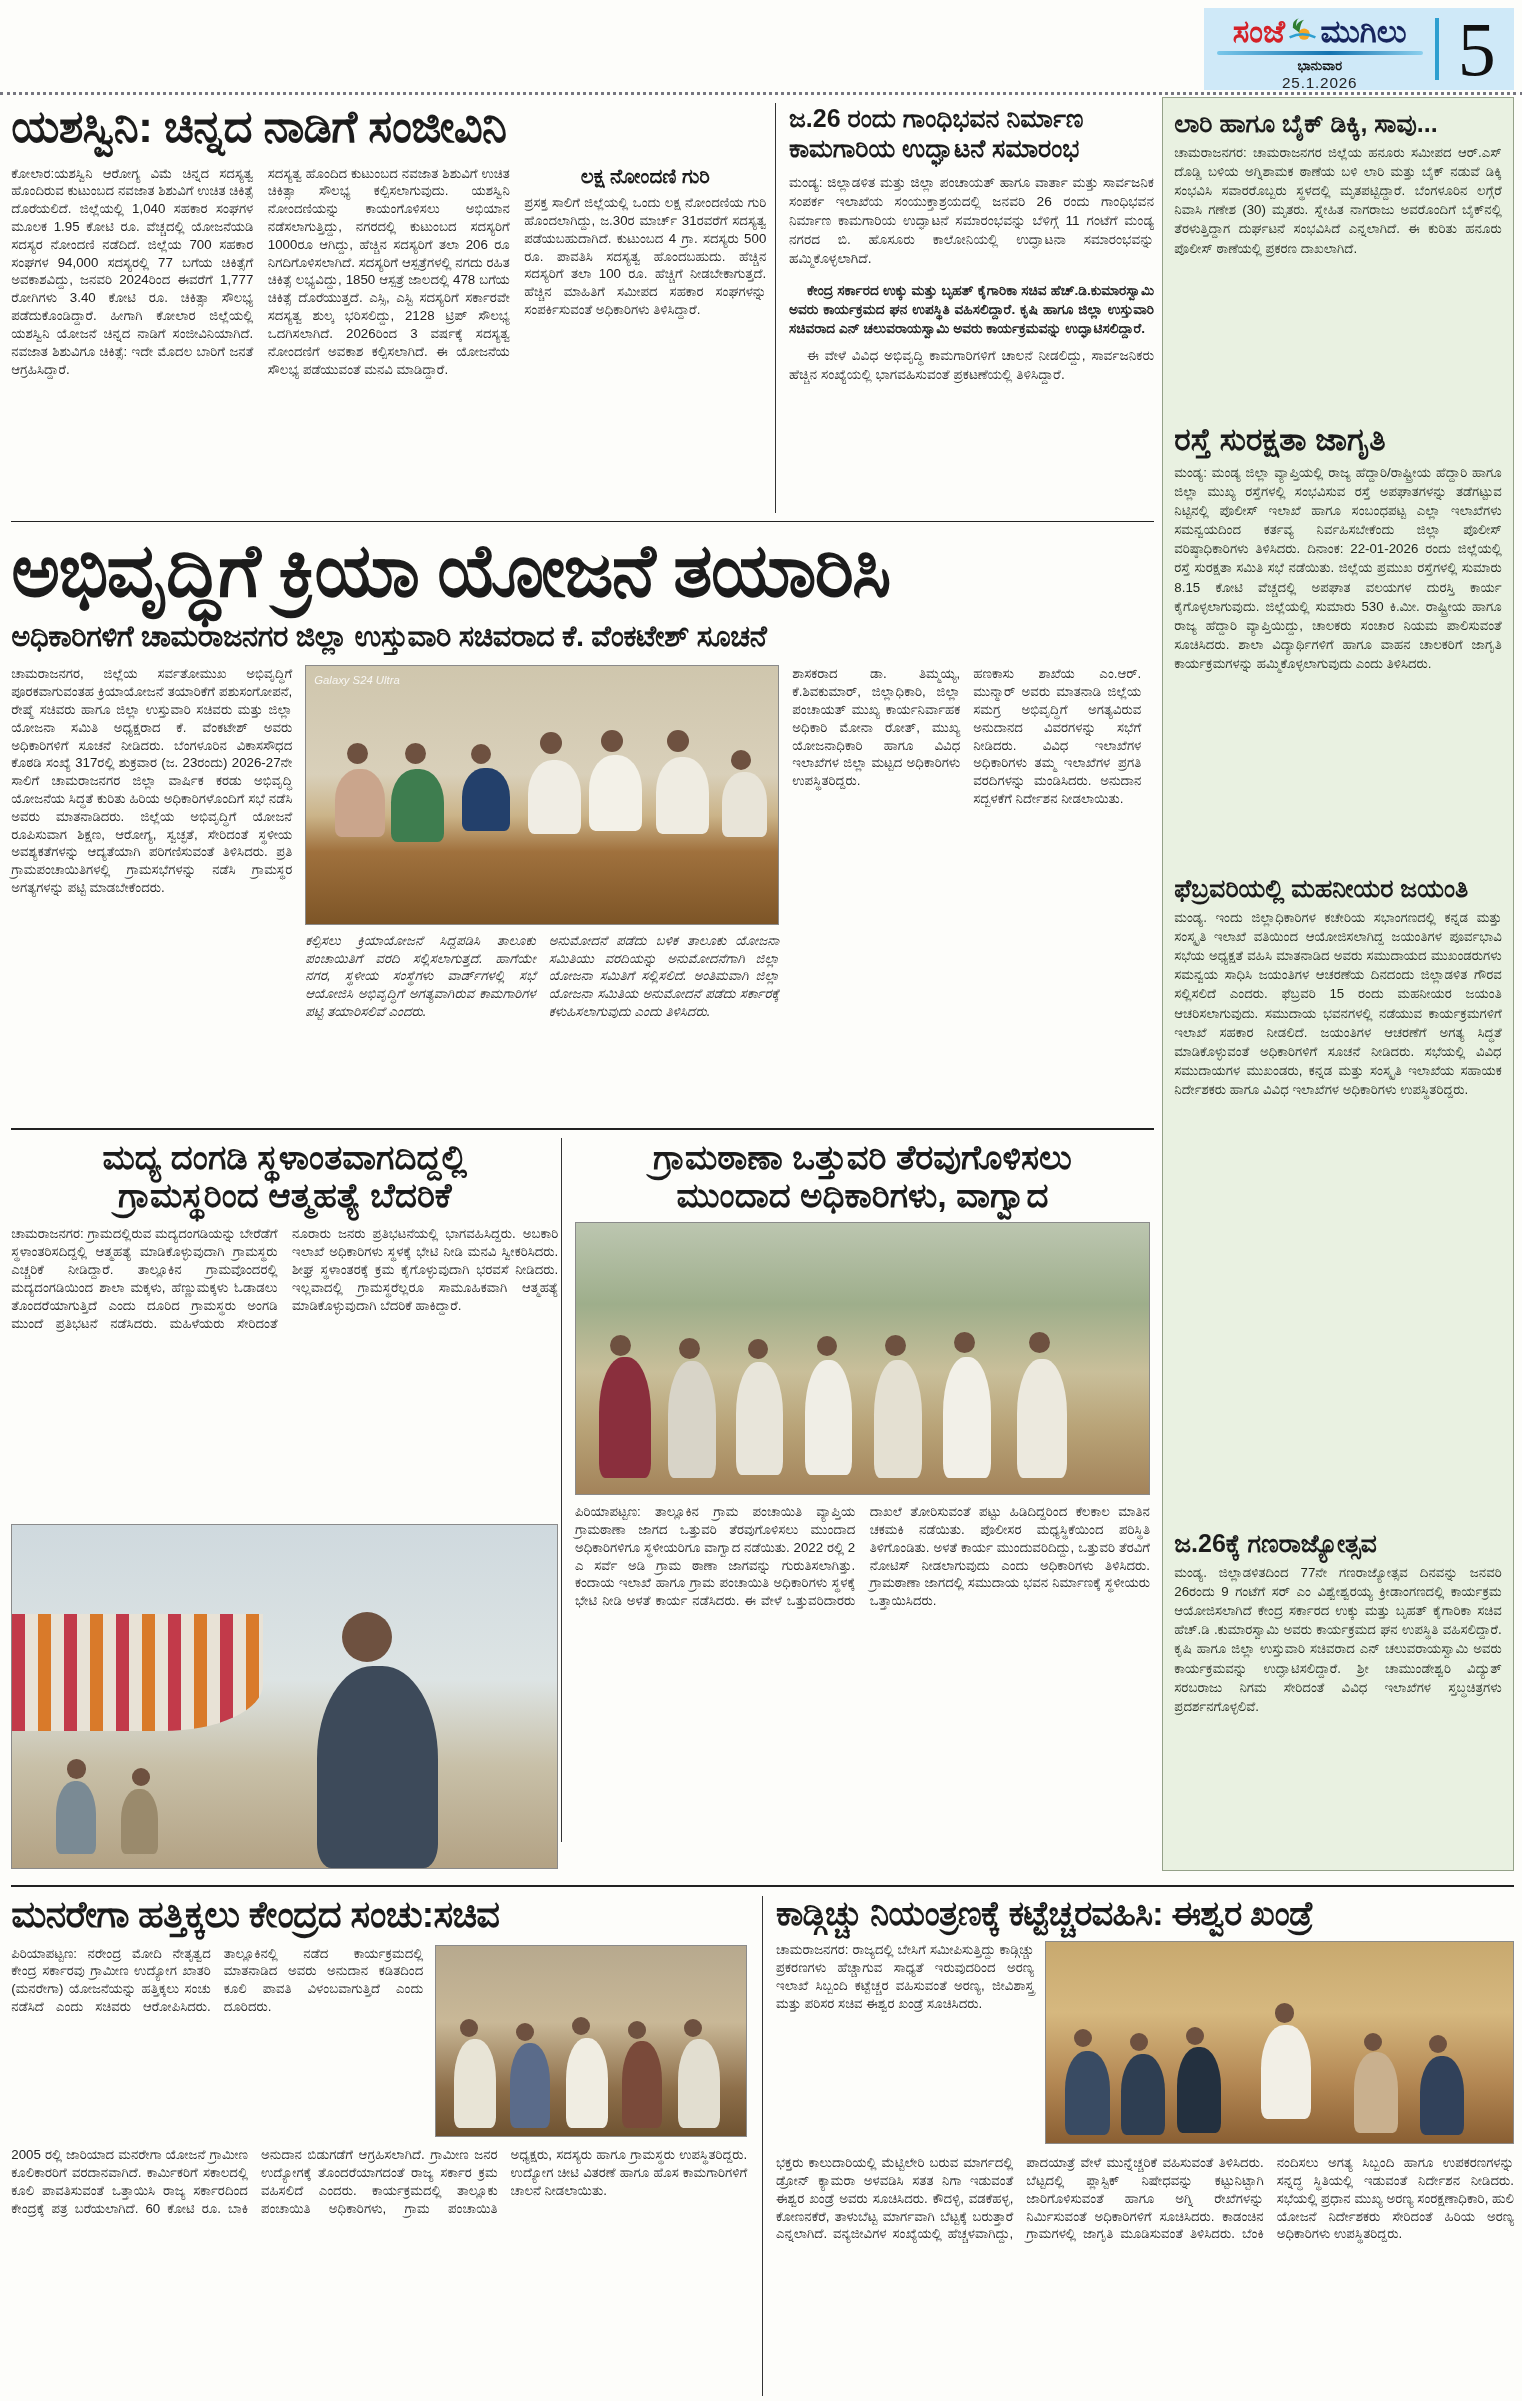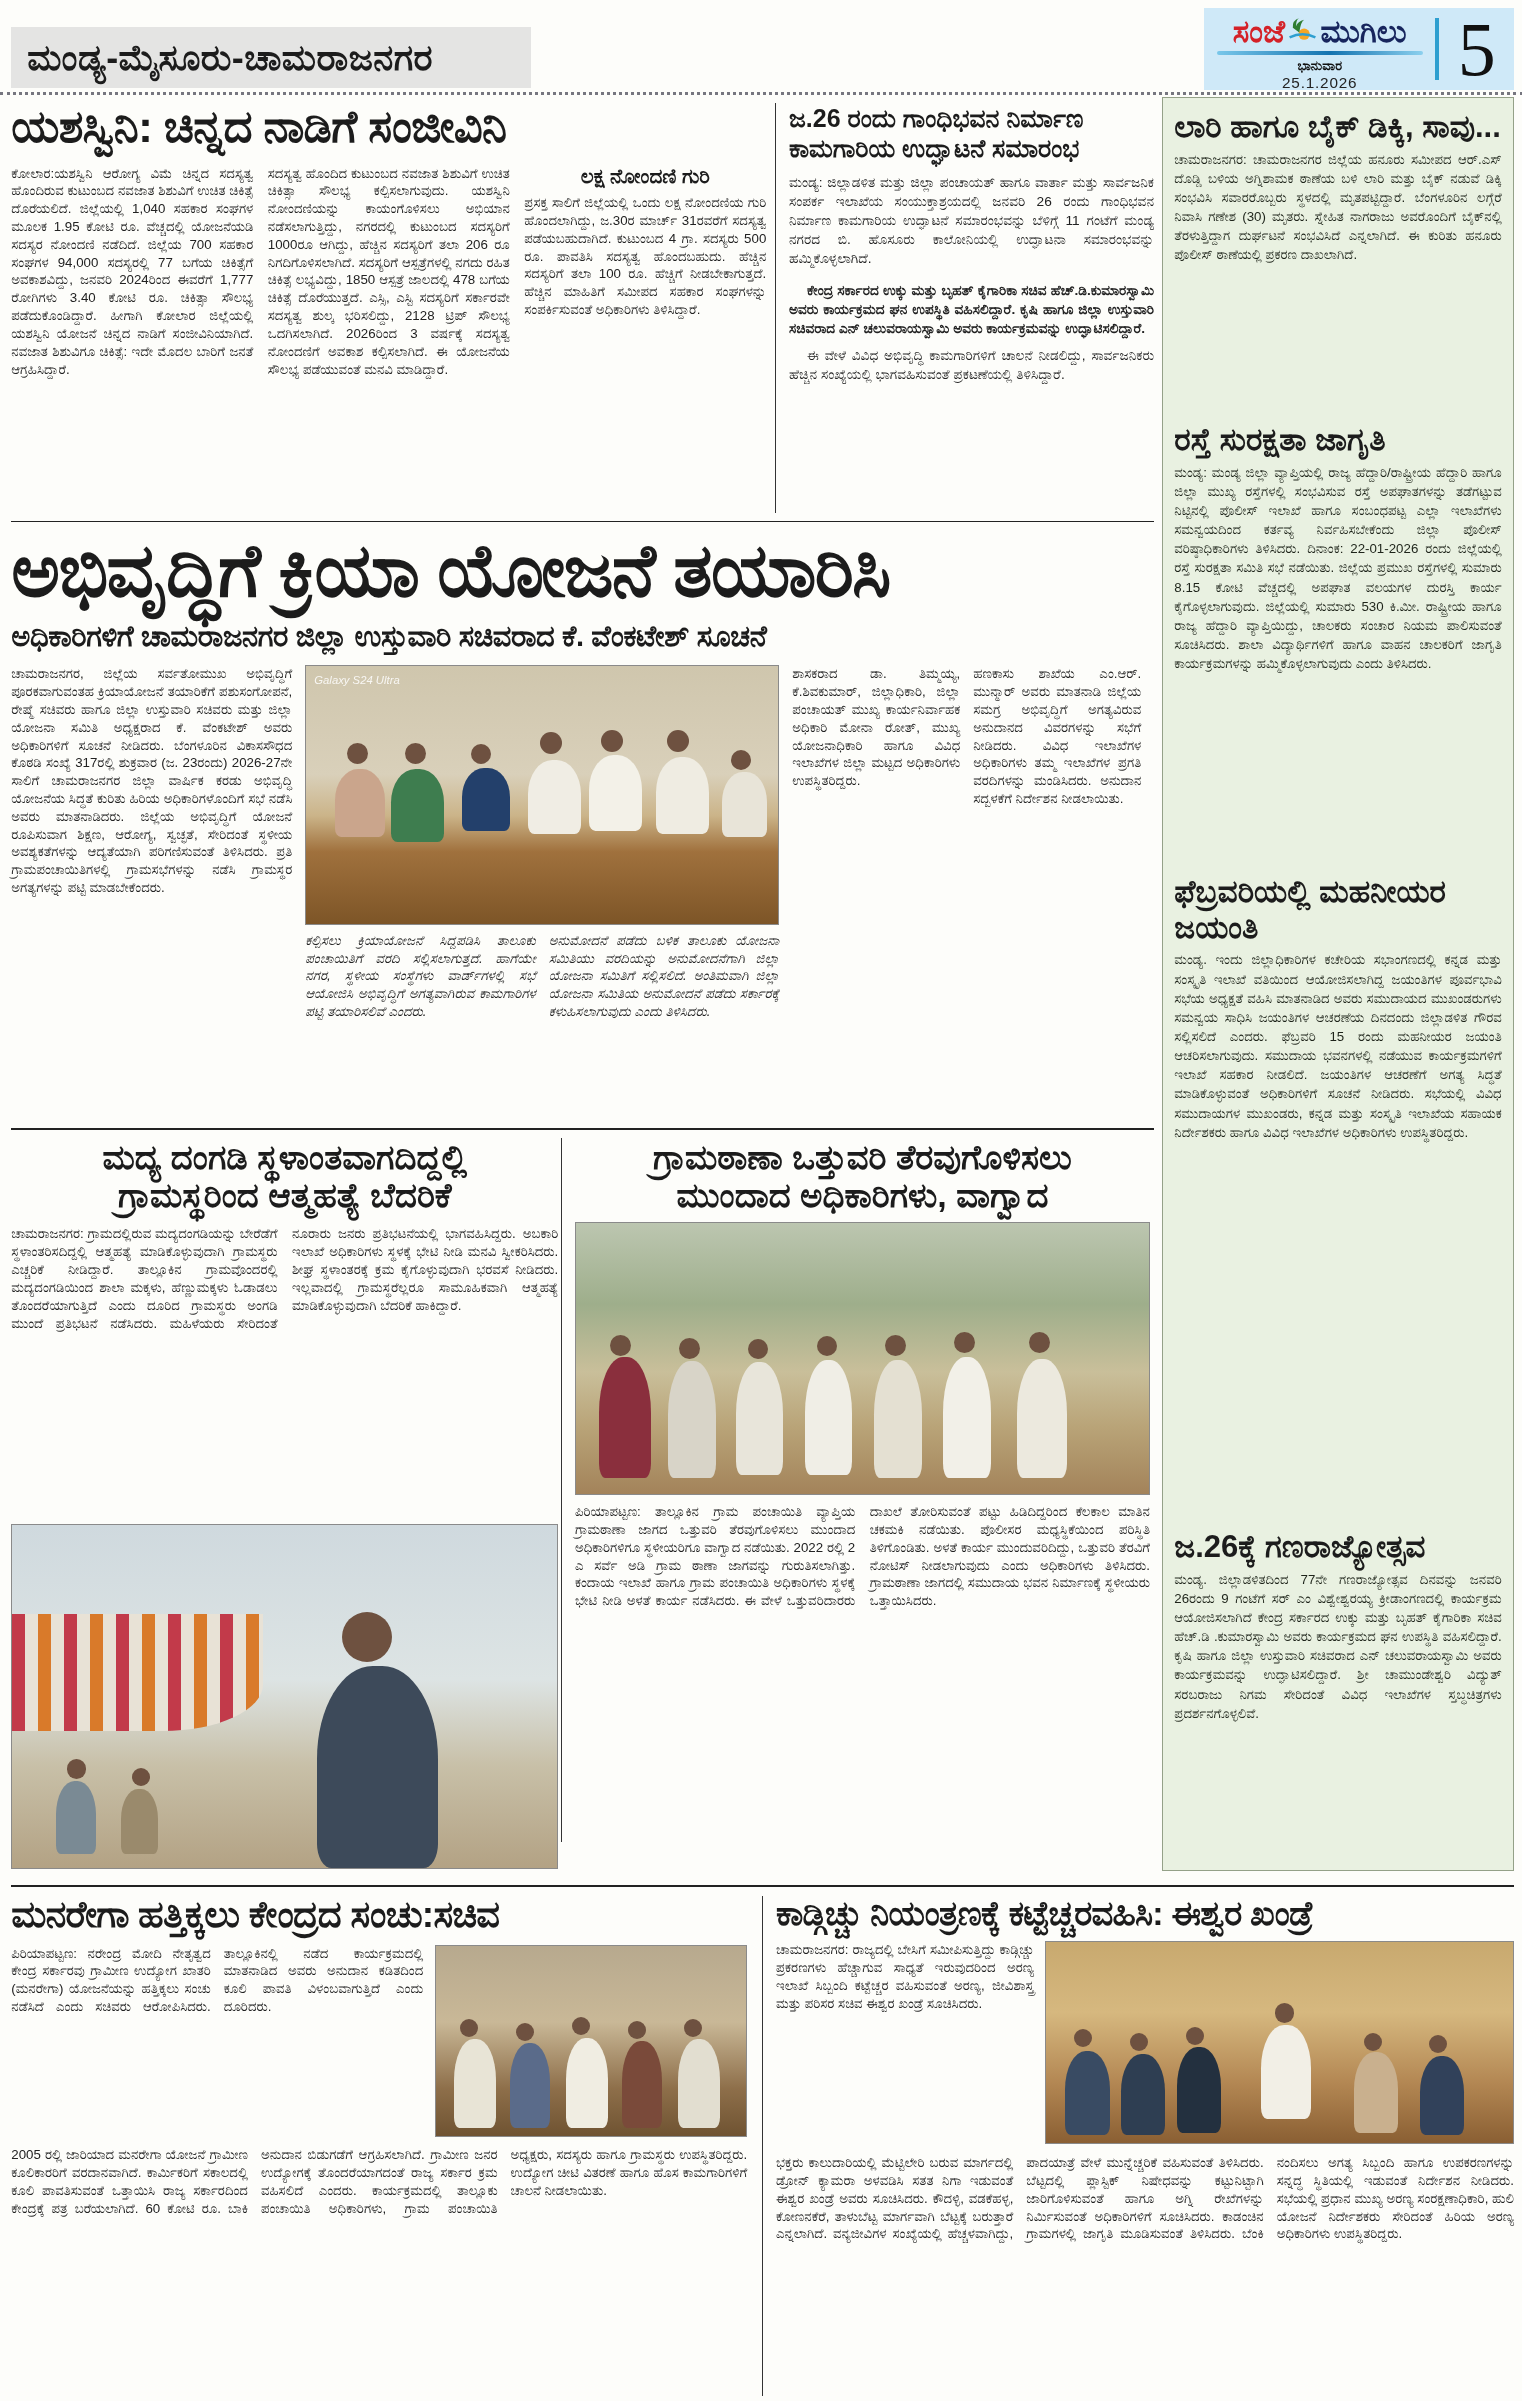--- a/index.html
+++ b/index.html
@@ -53,21 +53,21 @@
   #article-b { left:775px; top:103px; width:379px; height:410px;
     border-left:1.6px solid #333; padding-left:13px; }
   #article-b .hl { font-size:25px; font-weight:800; line-height:1.2; margin-bottom:9.7px; }
   #article-b .body-txt { font-size:13.7px; line-height:1.4; }
 
   
   #right-rail { left:1162px; top:97px; width:352px; height:1774px;
     background:#e9f1e1; border:0.8px solid #94a188; padding:11.3px 11.3px; }
   .rail-story { overflow:hidden; }
   .rail-hl { font-weight:800; line-height:1.15; margin-bottom:4.8px; }
-  .rail-hl.sz1 { font-size:31px; }
+  .rail-hl.sz1 { font-size:25px; }
   .rail-hl.sz2 { font-size:31px; }
   .rail-body { font-size:13.3px; line-height:1.44; color:#1e241a; text-align:justify; }
 
   
   #article-main { left:11.3px; top:521px; width:1143px; border-top:1.6px solid #222; padding-top:11.3px; }
   #article-main .hl { font-size:74px; font-weight:900; letter-spacing:-1.6px; line-height:1.02; white-space:nowrap; }
   #article-main .sub { font-size:29px; font-weight:800; margin-top:11.3px; letter-spacing:-0.4px; }
   #article-main .mbody { display:flex; gap:13px; margin-top:11.3px; height:420px; }
   .m-col1 { width:281px; }
   .m-mid { width:474px; display:flex; flex-direction:column;font-style:italic; }
@@ -112,23 +112,20 @@
   .g-top { display:flex; gap:11.3px; margin-top:9.7px; }
   .g-lead { width:258px; height:203px; }
   .g-photo { flex:1; height:203px; }
   .g-bottom { columns:3; column-gap:13px; margin-top:9.7px; height:242px; }
 </style>
 </head>
 <body>
 
 <div class="page">
 
-  <div class="abs region-box">
-    <span>ಮಂಡ್ಯ-ಮೈಸೂರು-ಚಾಮರಾಜನಗರ</span>
-  </div>
 
   <div class="abs masthead">
     <div class="mast-left">
       <div class="mast-titleline">
         <span class="mast-red">ಸಂಜೆ</span>
         <span>
           <svg width="29" height="26" viewBox="0 0 36 32">
             <circle cx="20" cy="20" r="7" fill="#f5a623"></circle>
             <path d="M2 24 q16 -8 32 0" stroke="#2e9fd0" stroke-width="3" fill="none"></path>
             <path d="M14 18 q2 -14 6 -16 q-8 2 -10 8 q0 -8 4 -10 q-9 3 -8 12 z" fill="#2f7d32"></path>

